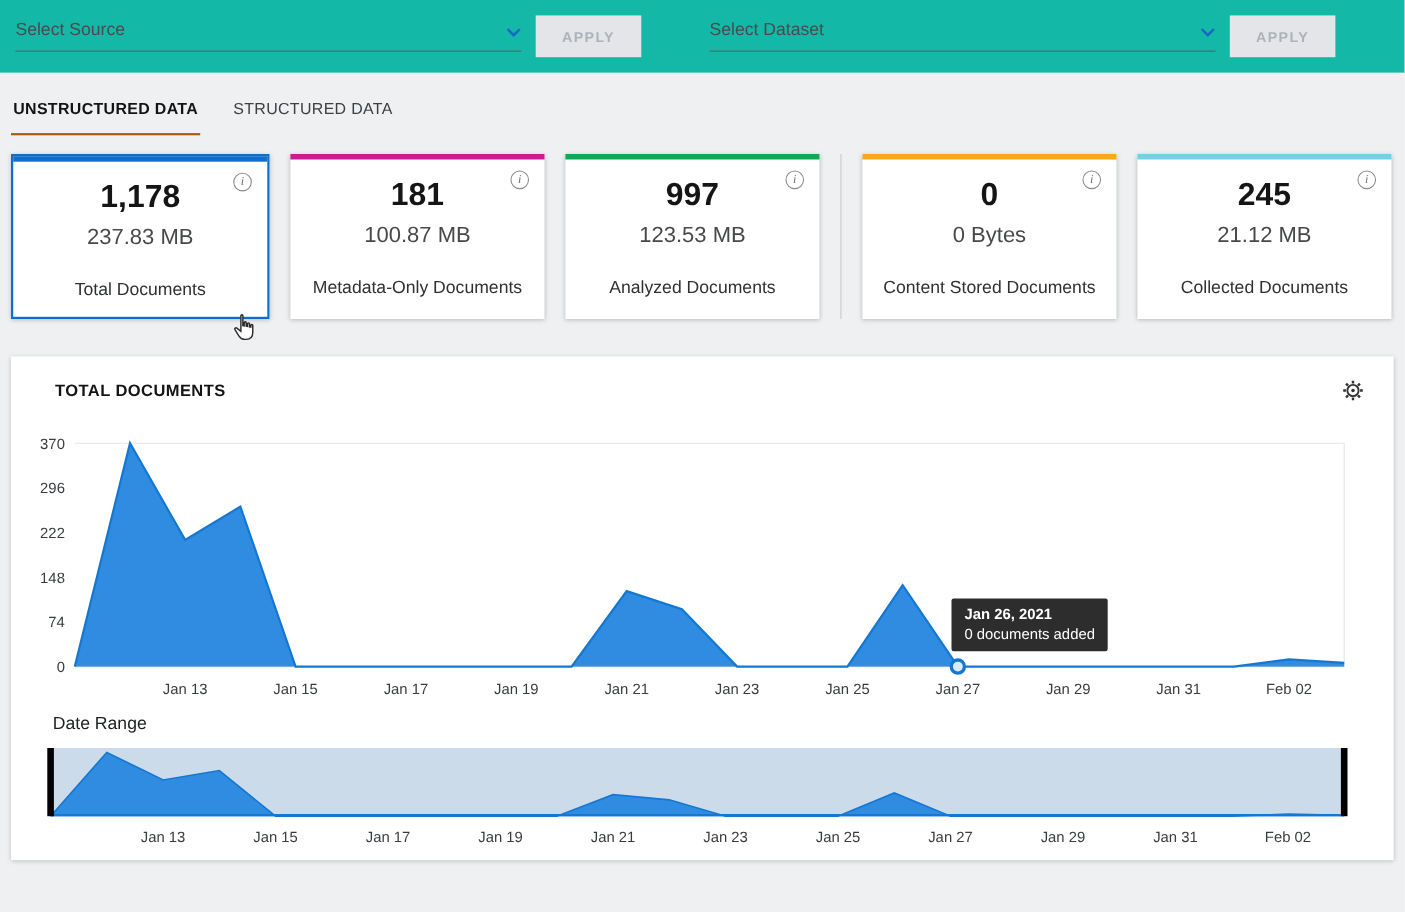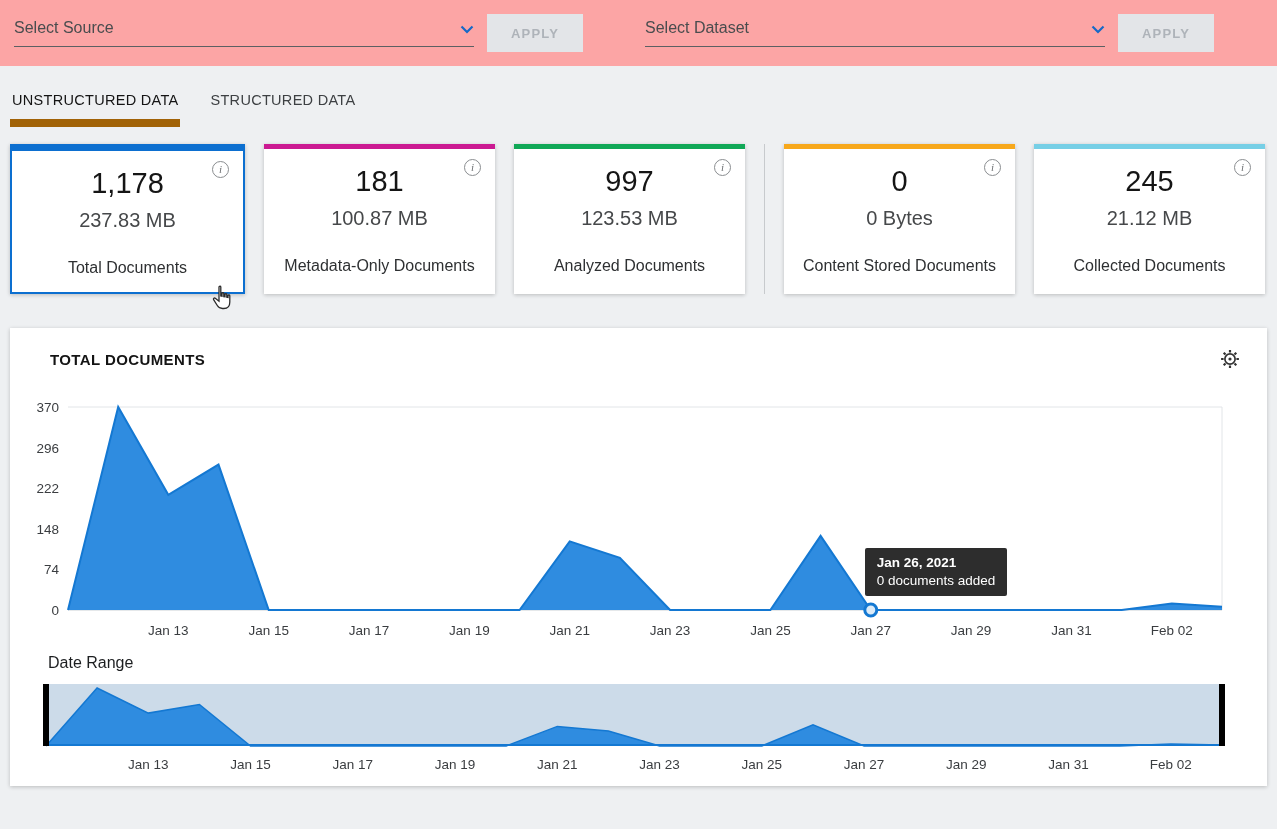--- a/index.html
+++ b/index.html
@@ -6,57 +6,57 @@
   html,body { margin:0; padding:0; }
   body {
     width:1277px; height:829px; overflow:hidden; position:relative;
     background:#eef0f2;
     font-family:"Liberation Sans", sans-serif;
     color:#222;
   }
 
   
   .topbar {
-    background:#fca5a5; height:66px; display:flex; align-items:center;
+    background:#14b8a6; height:66px; display:flex; align-items:center;
     padding:0 14px;
   }
   .select {
     width:460px; display:flex; justify-content:space-between; align-items:flex-end;
     border-bottom:1px solid #5c6063; padding-bottom:9px; cursor:pointer;
     font-size:16px; color:#494c4e;
   }
   .select .chev { margin-bottom:3px; }
   .apply-btn {
     margin-left:13px; width:96px; height:38px; border:none;
     background:#e3e5e8; color:#aeb3b9; font-family:inherit;
     font-size:13px; font-weight:700; letter-spacing:1.2px; cursor:default;
   }
   .select-dataset { margin-left:62px; }
 
   
   .tabs { display:flex; gap:28px; padding:26px 0 0 10px; }
   .tab { font-size:14.5px; padding:0 2px 11px 2px; letter-spacing:.3px; cursor:pointer; }
-  .tab--active { font-weight:400; color:#141414; border-bottom:8px solid #a16207; }
+  .tab--active { font-weight:700; color:#141414; border-bottom:2px solid #a16207; }
   .tab--inactive { color:#3d4043; border-bottom:4px solid transparent; }
 
   
   .cards { display:flex; align-items:stretch; gap:19px; padding:17px 12px 0 10px; height:167px; }
   .card {
     flex:1; position:relative; background:#fff; text-align:center;
     box-shadow:0 1px 4px rgba(0,0,0,.22); cursor:pointer;
   }
   .card--selected { border:2px solid #0c6fd0; }
   .card-accent { position:absolute; top:0; left:0; right:0; height:5px; }
   .info-icon {
     position:absolute; top:15px; right:14px; width:17px; height:17px;
     border:1px solid #8a8d90; border-radius:50%; color:#6d7073;
     font-size:11px; line-height:15px; text-align:center; cursor:pointer;
     font-family:"Liberation Serif", serif; font-style:italic;
   }
-  .card-num  { margin-top:21px; font-size:29px; font-weight:400; color:#151515; }
+  .card-num  { margin-top:21px; font-size:29px; font-weight:700; color:#151515; }
   .card-size { margin-top:9px;  font-size:20px; color:#46484a; }
   .card-label{ margin-top:27px; font-size:16px; color:#2e3032; }
   .cards-divider { width:1px; background:#c7cacd; align-self:stretch; }
 
   
   .panel {
     margin:34px 10px 0 10px; background:#fff; position:relative;
     box-shadow:0 1px 4px rgba(0,0,0,.22); padding:20px 20px 10px 20px;
   }
   .panel-header { display:flex; justify-content:space-between; align-items:center; padding:0 6px 0 20px; }

